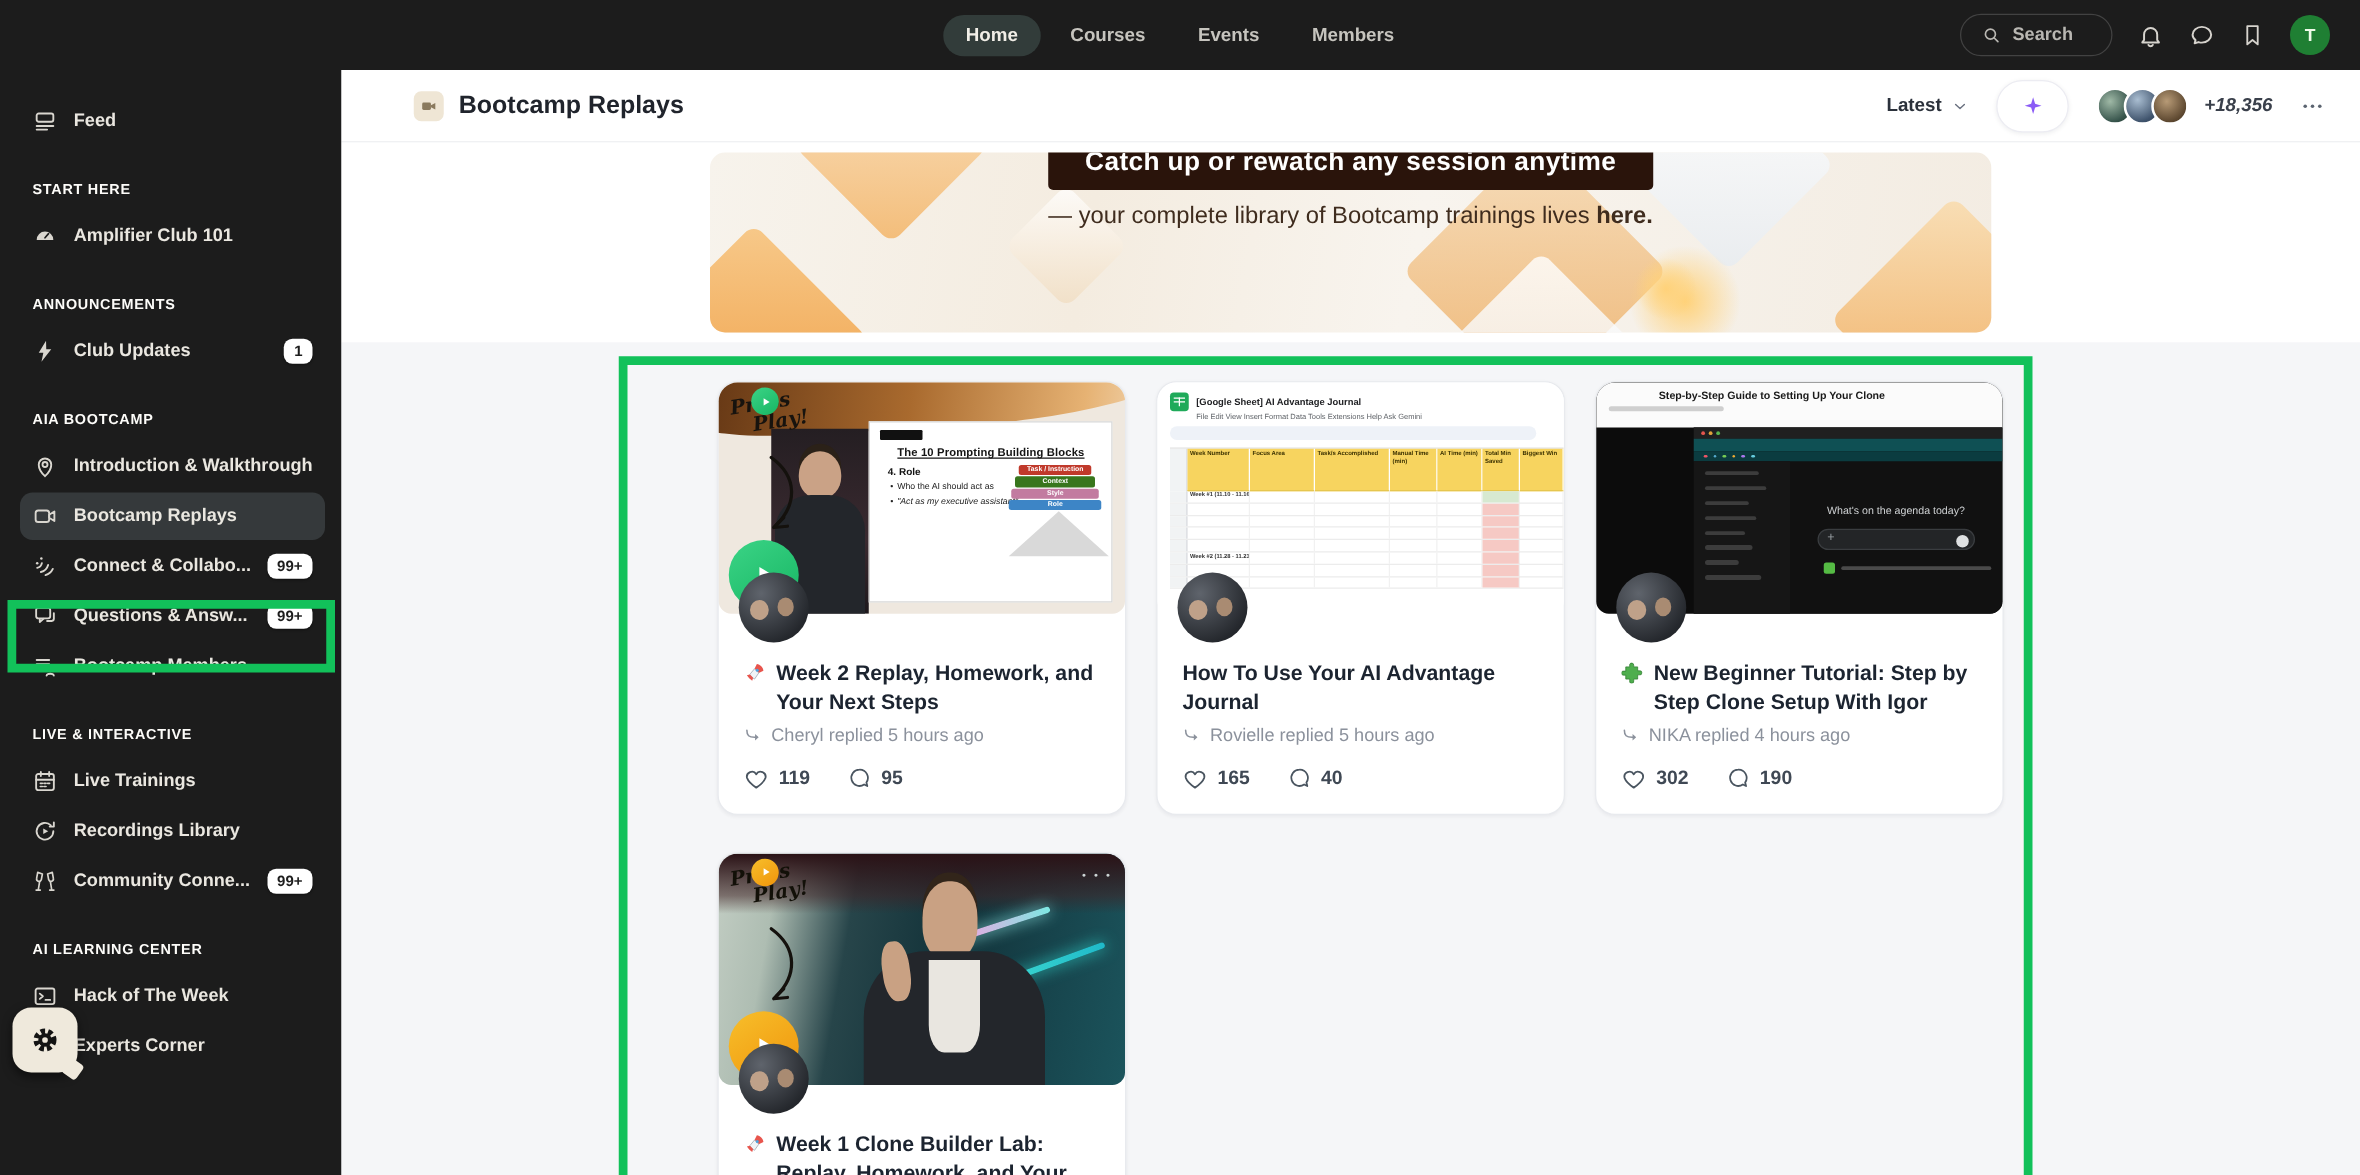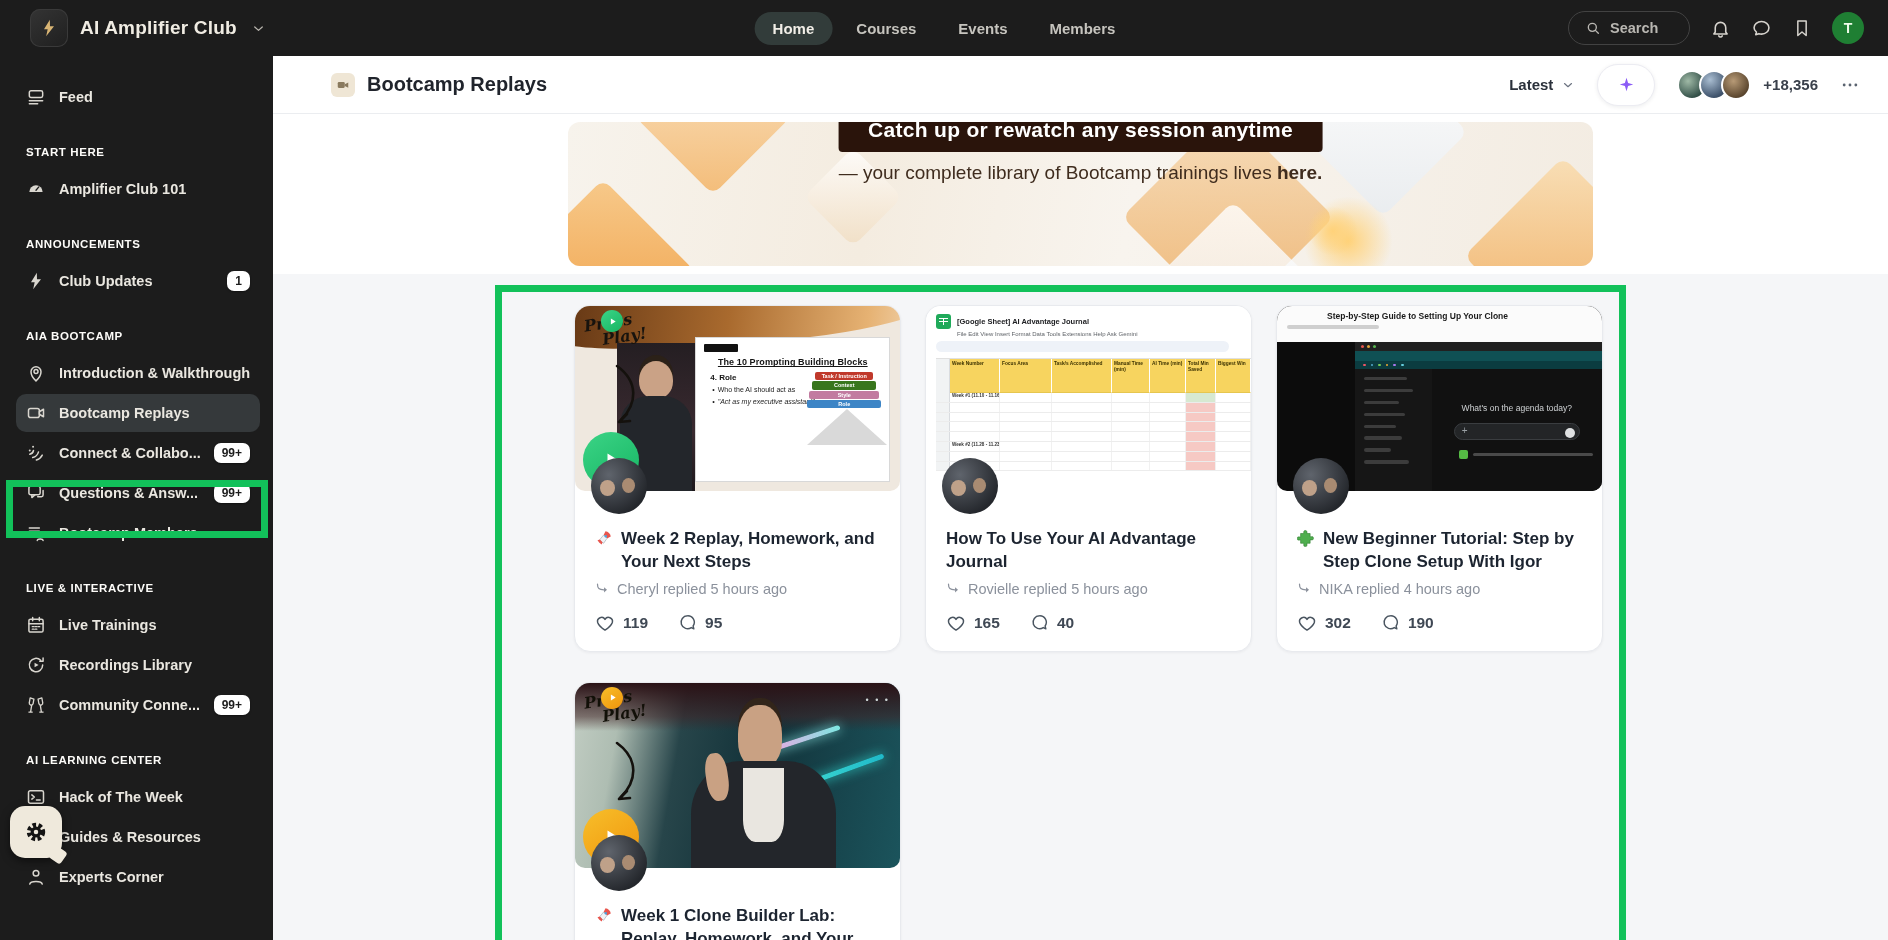--- a/index.html
+++ b/index.html
@@ -41,21 +41,21 @@
   .mh-right { margin-left:auto; display:flex; align-items:center; gap:22px;justify-content:space-between; }
   .sortsel { display:flex; align-items:center; gap:8px; color:#2b313b; font-size:15px; font-weight:600; cursor:pointer; }
   .sortsel .chev { color:#6b7280; }
   .sparklebtn { width:58px; height:42px; border-radius:21px; background:#fff; border:1px solid #ececf2; box-shadow:0 1px 4px rgba(16,24,40,.08); display:flex; align-items:center; justify-content:center; color:#8b5cf6; cursor:pointer; }
   .memavs { display:flex; align-items:center; cursor:pointer; }
   .mav { width:30px; height:30px; border-radius:50%; border:2px solid #fff; margin-left:-8px; }
   .mav:first-child { margin-left:0; }
   .mav.m1 { background:radial-gradient(circle at 35% 35%, #9fb9a6, #35524a 70%, #22362f); }
   .mav.m2 { background:radial-gradient(circle at 35% 30%, #a9bdd1, #40546d 70%, #2a394d); }
   .mav.m3 { background:radial-gradient(circle at 40% 35%, #b79a76, #5d4830 70%, #3c2e1e); }
-  .memcount { font-size:15px; font-weight:600; color:#3a404b; margin-left:12px; cursor:pointer; }
+  .memcount { font-size:15px; font-weight:600; color:#3a404b; margin-left:12px; cursor:pointer;font-style:italic; }
   .moredots { color:#5b6470; cursor:pointer; display:flex; }
 
   
   .whitezone { height:160px; background:#ffffff; }
   .banner { position:relative; width:1025px; height:144px; margin:0 auto; top:8px; border-radius:12px; overflow:hidden; cursor:pointer;
             background:linear-gradient(100deg,#f7f3ec 0%, #f4ece0 30%, #f8f4ee 55%, #f3ece2 100%); }
   .cube { position:absolute; transform:rotate(45deg); border-radius:10px; }
   .c1 { left:-30px; bottom:-70px; width:130px; height:130px; background:linear-gradient(135deg,#f7c98a,#ef9b3f); }
   .c2 { left:90px; top:-60px; width:110px; height:110px; background:linear-gradient(135deg,#fbe3c2,#f3b76d); opacity:.9; }
   .c3 { left:250px; top:40px; width:70px; height:70px; background:linear-gradient(135deg,#fff,#f0dcc0); opacity:.8; }
@@ -302,31 +302,20 @@
     <symbol id="i-camera-sm" viewBox="0 0 24 24">
         <rect x="3" y="7" width="12" height="10" rx="2" fill="currentColor"></rect>
         <path d="m15 10.5 6-3v9l-6-3z" fill="currentColor"></path>
       </symbol>
   </defs>
 </svg>
 
 <div id="app">
 
   <div class="topbar">
-    <div class="brand">
-      <div class="logo">
-        <svg class="ic" width="20" height="20" style="color:#d9b574">
-            <use href="#i-bolt"></use>
-          </svg>
-      </div>
-      <span class="brand-name">AI Amplifier Club</span>
-      <svg class="ic chev" width="15" height="15">
-          <use href="#i-chev"></use>
-        </svg>
-    </div>
 
     <div class="topnav">
       <div class="navitem active">Home</div>
       <div class="navitem">Courses</div>
       <div class="navitem">Events</div>
       <div class="navitem">Members</div>
     </div>
 
     <div class="topright">
       <div class="searchpill">
@@ -433,26 +422,20 @@
       <span class="lbl">Community Conne...</span>
       <span class="badge">99+</span>
     </div>
 
     <div class="slabel">AI LEARNING CENTER</div>
     <div class="srow">
       <svg class="ic" width="20" height="20">
           <use href="#i-term"></use>
         </svg>
       <span class="lbl">Hack of The Week</span>
-    </div>
-    <div class="srow">
-      <svg class="ic" width="20" height="20">
-          <use href="#i-book"></use>
-        </svg>
-      <span class="lbl">Guides &amp; Resources</span>
     </div>
     <div class="srow">
       <svg class="ic" width="20" height="20">
           <use href="#i-expert"></use>
         </svg>
       <span class="lbl">Experts Corner</span>
     </div>
   </div>
 
   <div class="gearbtn">

